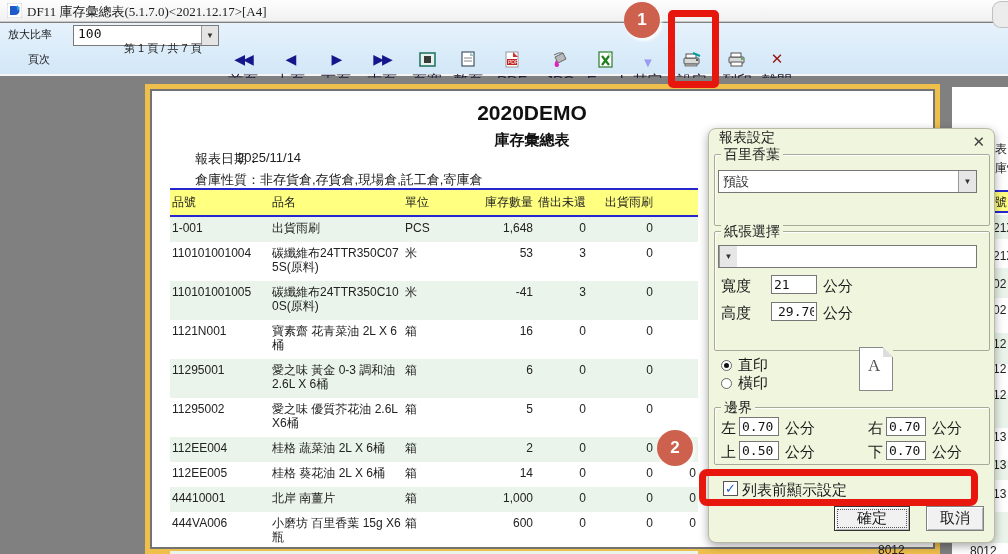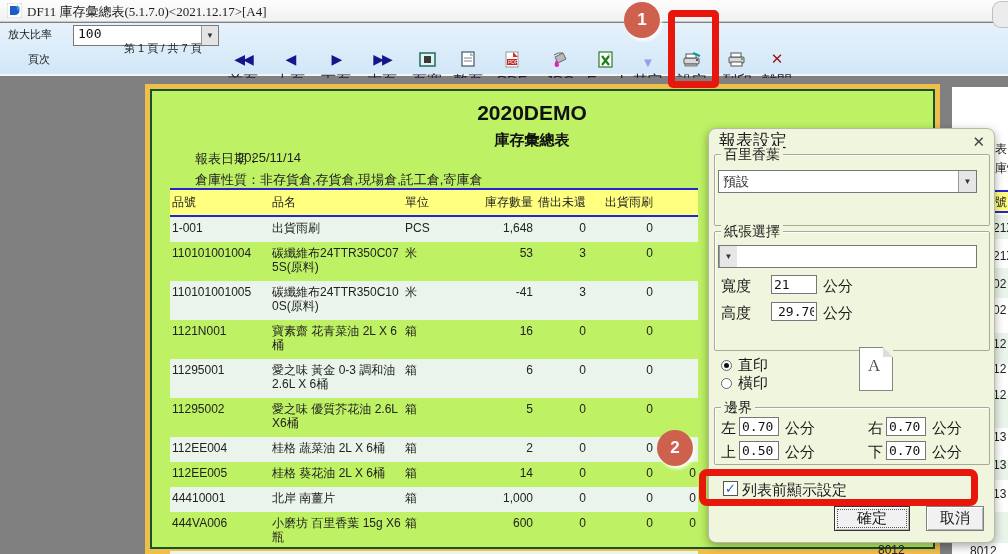--- a/index.html
+++ b/index.html
@@ -24,21 +24,21 @@
   .tico { height:22px; display:flex; align-items:center; justify-content:center; }
   .tlbl { font-size:15px; color:#20203a; margin-top:2px; white-space:nowrap; }
   .tri { color:#15158C; font-size:14px; letter-spacing:-2px; }
 
   
   .canvas { position:absolute; left:0; top:78px; width:1008px; height:476px; background:#808080; }
 
   
   .page1 { position:absolute; left:145px; top:84px; width:795px; height:470px;
     background:#EFBF4C; padding:5px; z-index:1; }
-  .page1-inner { position:relative; width:100%; height:100%; background:#bef264; border:2px solid #14532d; }
+  .page1-inner { position:relative; width:100%; height:100%; background:#ffffff; border:2px solid #737373; }
   .rpt-company { position:absolute; left:0; top:10px; width:760px; text-align:center;
     font-size:21px; font-weight:bold; color:#111; }
   .rpt-title { position:absolute; left:0; top:40px; width:760px; text-align:center;
     font-size:15px; font-weight:bold; color:#111; }
   .rpt-line { position:absolute; font-size:13px; color:#222; }
   .report-table { position:absolute; left:18px; top:97px; width:528px;
     border-collapse:collapse; table-layout:fixed; font-size:12px; color:#222; }
   .report-table th { background:#FFFF80; border-top:2px solid #2626CE; border-bottom:2px solid #2626CE;
     font-weight:normal; text-align:left; padding:4px 2px; }
   .report-table td { padding:4px 2px 7px 2px; vertical-align:top; line-height:14px; }
@@ -54,21 +54,21 @@
     border-top:2px solid #2626CE; border-bottom:2px solid #2626CE; z-index:4; }
 
   
   .nub { position:absolute; left:992px; top:1px; width:16px; height:27px; background:#ECECEC;
     border:1px solid #BFBFBF; border-right:none; border-radius:9px 0 0 9px; z-index:5; }
 
   
   .dialog { position:absolute; left:708px; top:128px; width:287px; height:415px;
     background:#F0F5DE; border:1px solid #B9B9A6; border-radius:8px;
     box-shadow:0 3px 10px rgba(0,0,0,.35); z-index:20; font-size:13px; color:#1a1a1a; }
-  .dlg-title { position:absolute; left:10px; top:0; font-size:17px; }
+  .dlg-title { position:absolute; left:10px; top:0; font-size:14px; }
   .dlg-close { position:absolute; right:9px; top:4px; font-size:15px; color:#444; cursor:default; }
   .group { position:absolute; border:1px solid #A9A99A; border-radius:2px;
     box-shadow:inset 1px 1px 0 #fff; }
   .legend { position:absolute; top:-9px; left:6px; background:#F0F5DE; padding:0 3px; font-size:14px; }
   .dcombo { position:absolute; height:23px; background:#fff; border:1px solid #777;
     display:flex; align-items:center; }
   .dcombo .cv { flex:1; padding:0 4px; font-size:13px; font-family:"DejaVu Sans Mono",monospace; }
   .dcombo .cbtn { width:18px; align-self:stretch; background:#E6E6E6; border-left:1px solid #999;
     font-size:8px; display:flex; align-items:center; justify-content:center; color:#333; }
   .dlbl { position:absolute; font-size:15px; }

